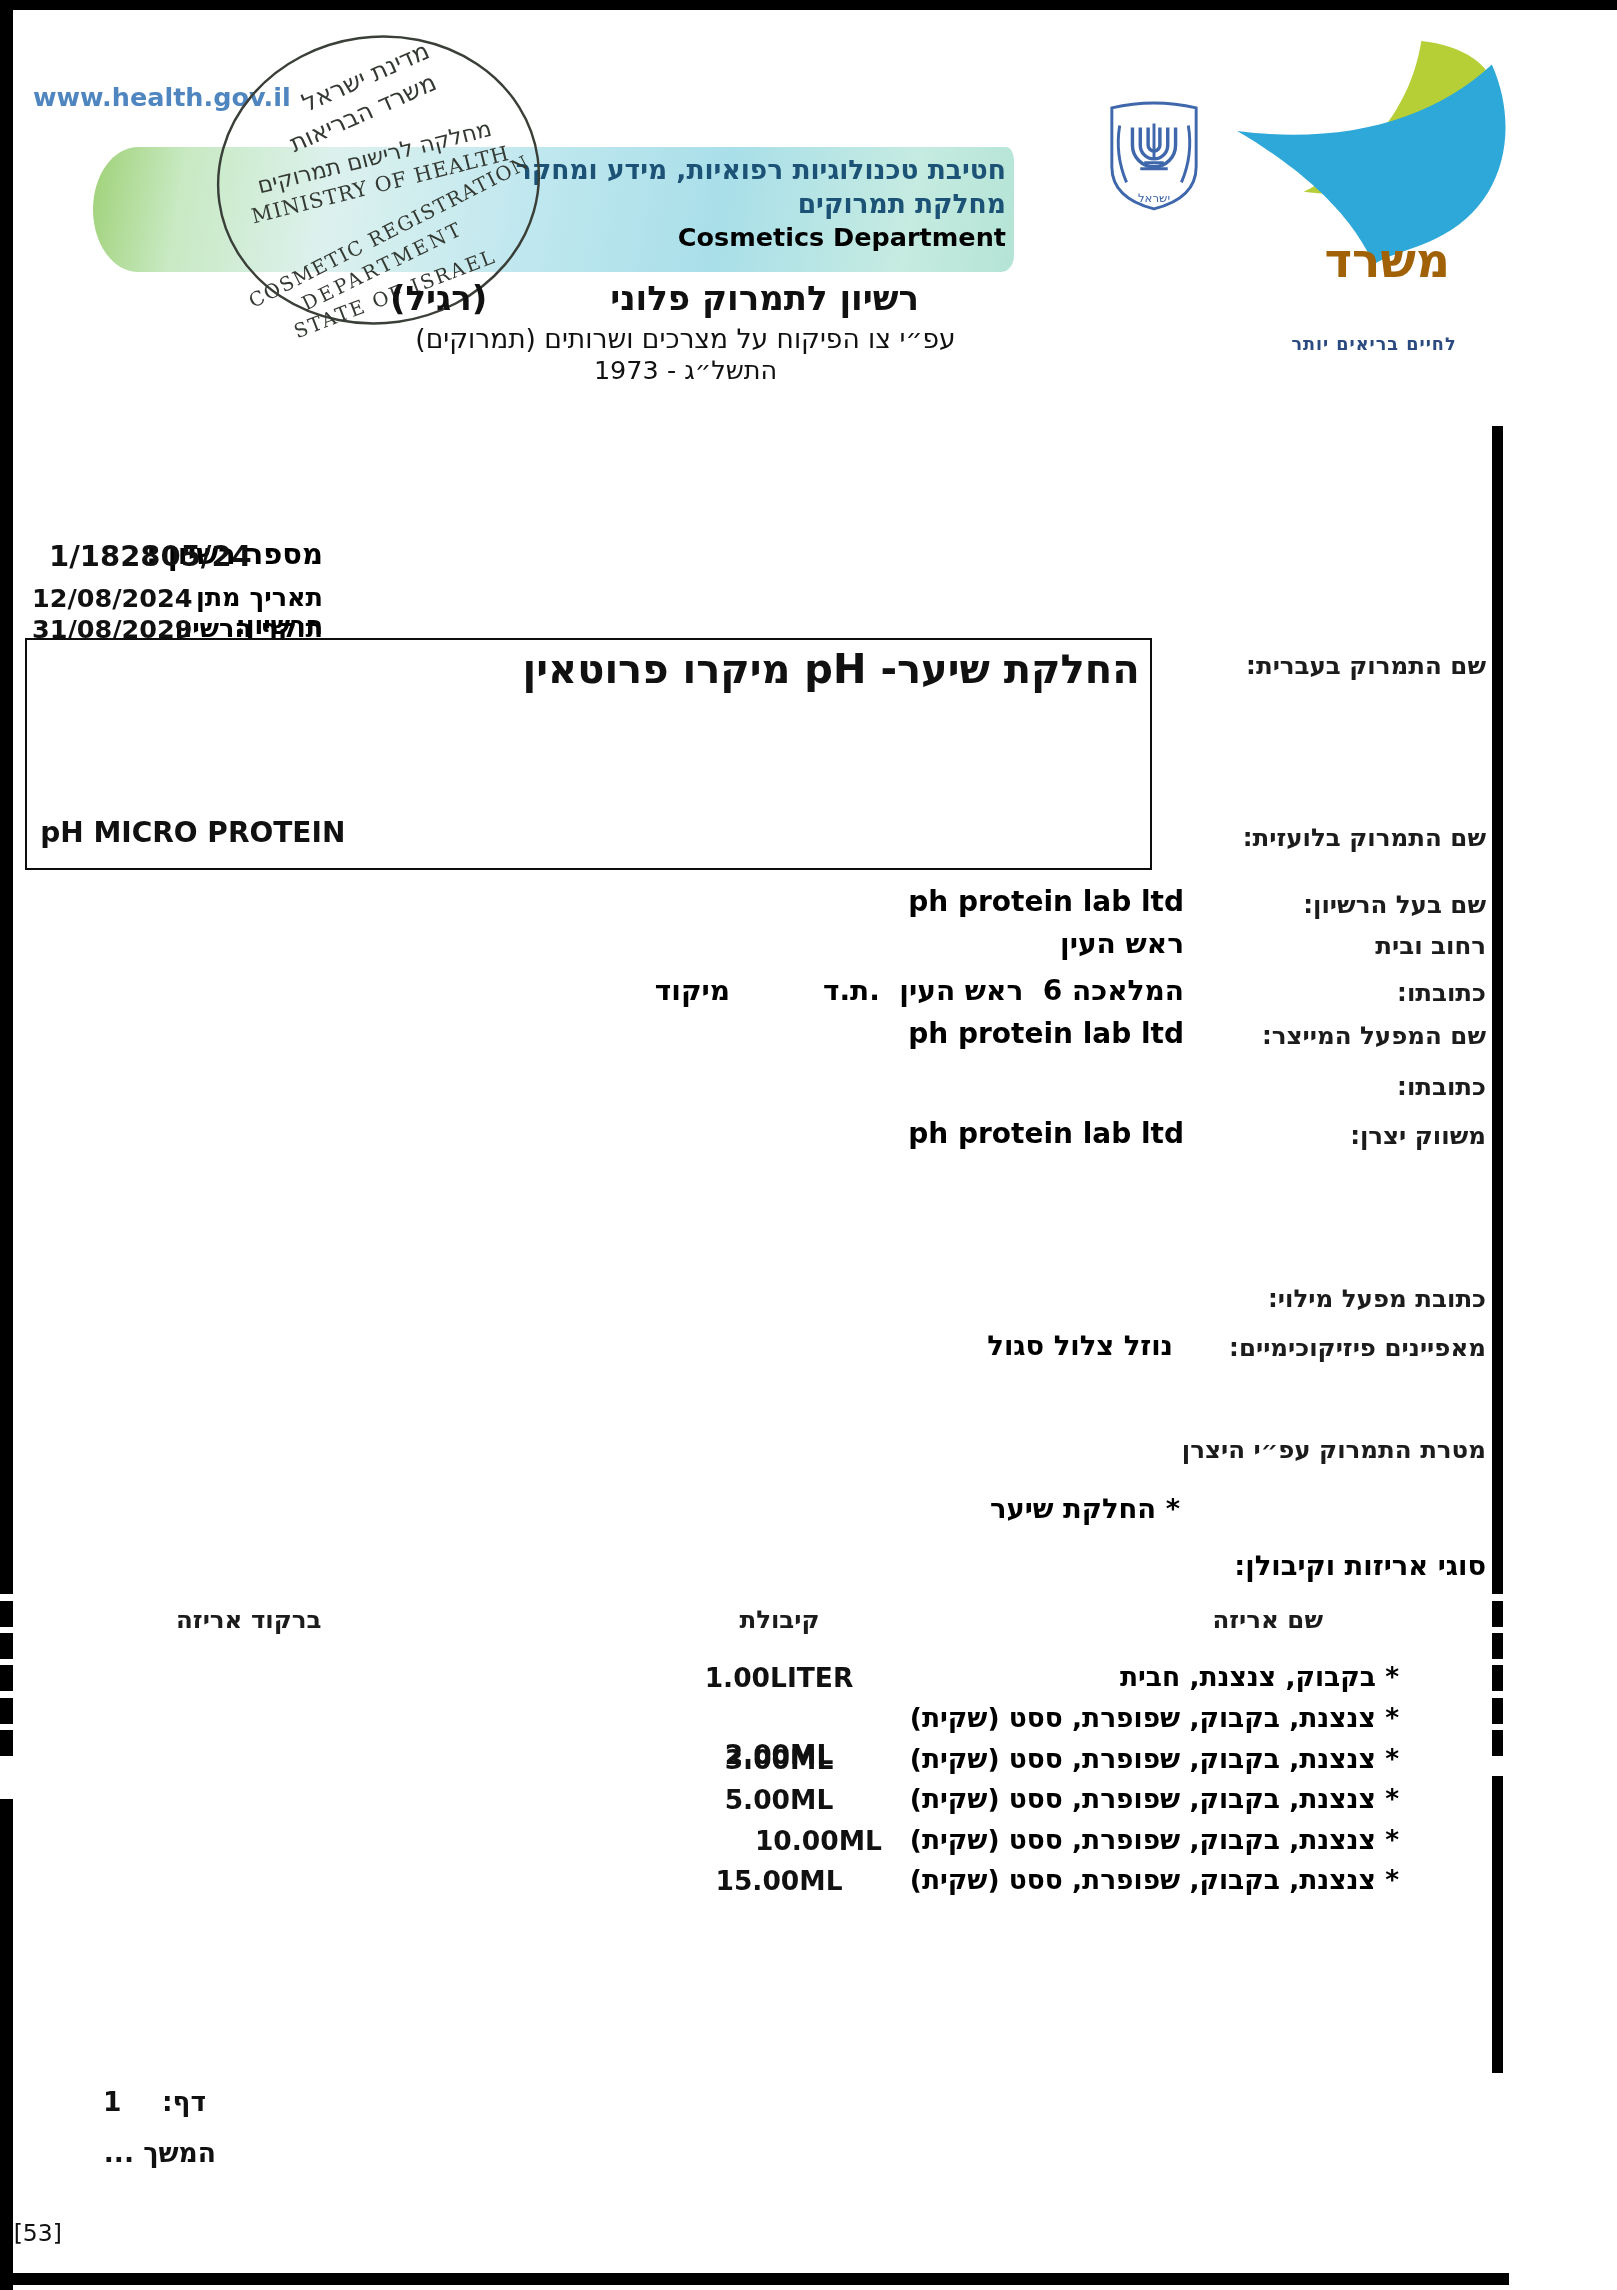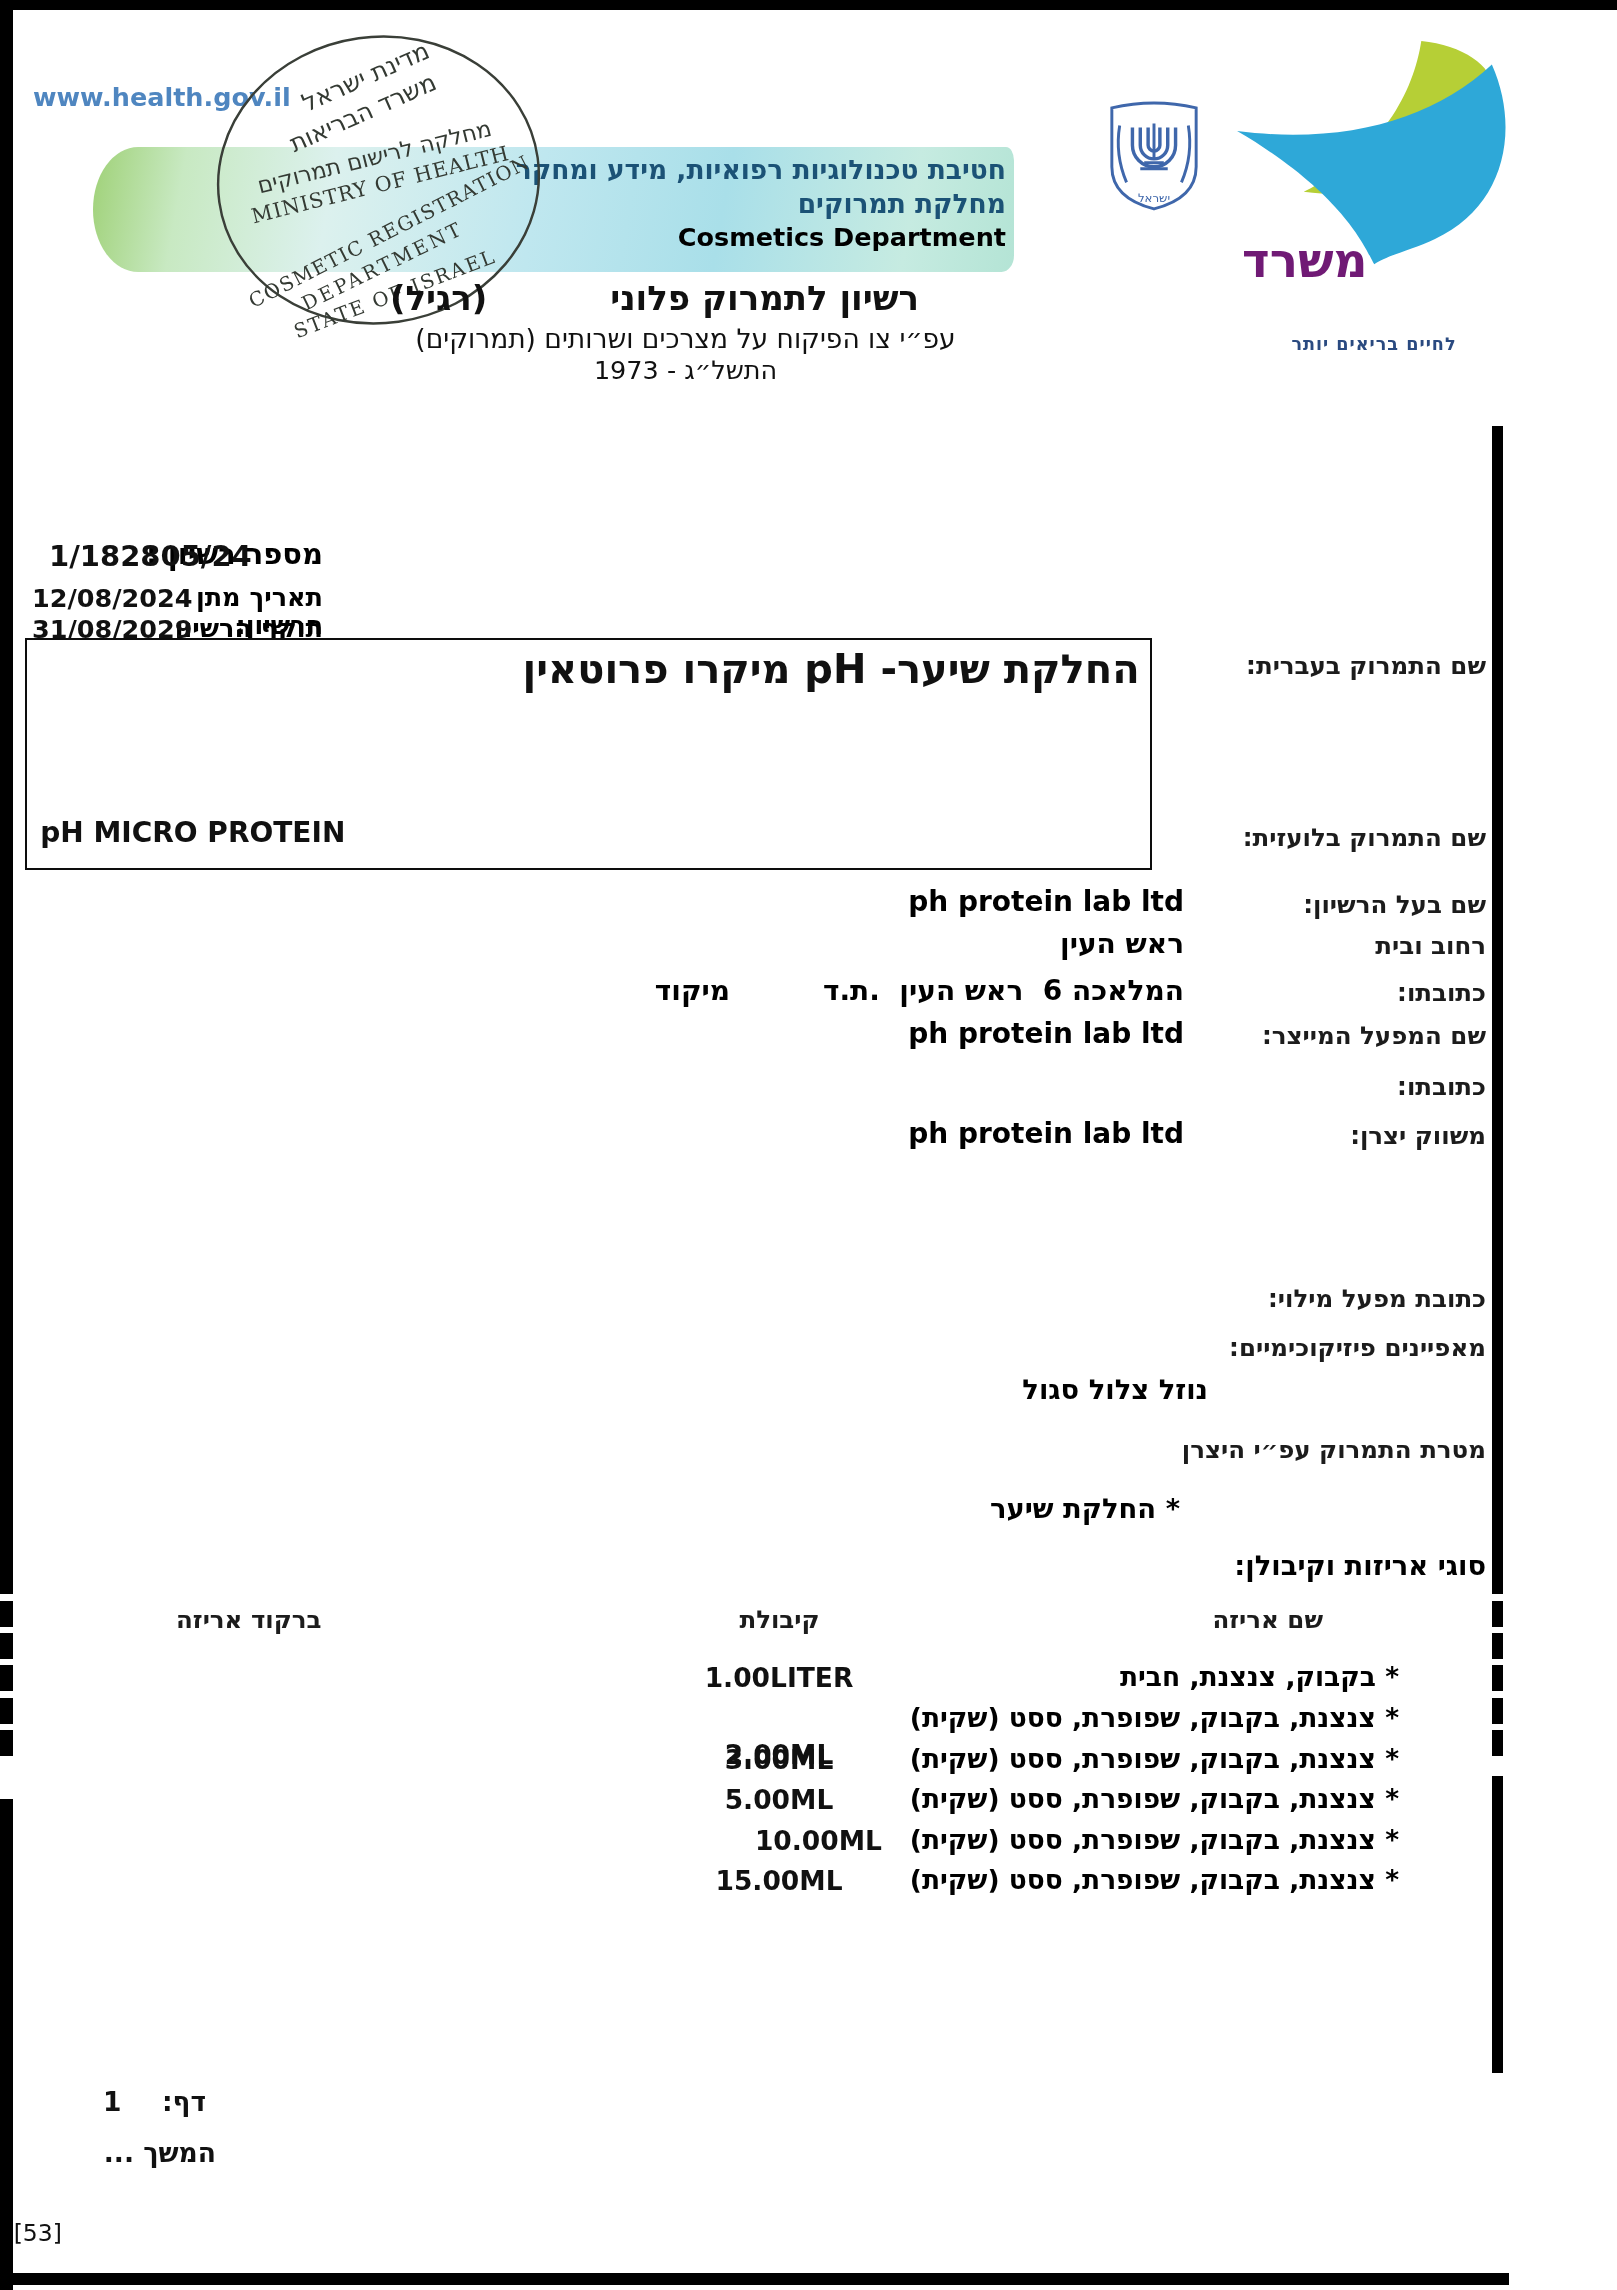--- a/index.html
+++ b/index.html
@@ -74,21 +74,21 @@
       <text x="51" y="110" text-anchor="middle" font-size="12" fill="#3f67ab" font-family="DejaVu Sans, sans-serif">ישראל</text>
     </svg>
   </div>
 
   <div class="abs" style="left:1227px;top:37px;">
     <svg width="320" height="245" viewBox="0 0 326 250">
       <path d="M198,4 C190,56 158,118 78,158 C182,172 258,124 270,52 C272,30 240,8 198,4 Z" fill="#b6cf36"></path>
       <path d="M10,96 C120,110 210,84 270,28 C300,96 282,174 212,206 C186,218 160,224 150,232 C142,218 120,160 10,96 Z" fill="#2ea8d8"></path>
     </svg>
   </div>
-  <div class="abs rtl" style="left:1242px;top:233px;width:274px;text-align:left;font-size:47px;font-weight:bold;color:#701a75;">משרד</div>
+  <div class="abs rtl" style="left:1176px;top:233px;width:274px;text-align:right;font-size:47px;font-weight:bold;color:#a16207;">משרד</div>
   <div class="abs rtl" style="left:1237px;top:334px;width:274px;text-align:center;font-size:17.6px;font-weight:600;color:#2a4a80;letter-spacing:1px;">לחיים בריאים יותר</div>
 
   <div class="title-row">
     <span>רשיון לתמרוק פלוני</span>
     <span>(רגיל)</span>
   </div>
   <div class="abs rtl" style="left:372px;top:323px;width:627px;text-align:center;font-size:26.5px;">עפ״י צו הפיקוח על מצרכים ושרותים (תמרוקים)</div>
   <div class="abs rtl" style="left:372px;top:355px;width:627px;text-align:center;font-size:25.5px;">התשל״ג - 1973</div>
 
   <div class="abs val" style="left:137px;top:539px;width:186px;font-size:29px;">מספר רשיון :</div>
@@ -121,21 +121,21 @@
   <div class="abs val" style="right:433px;top:1019px;width:510px;">ph protein lab ltd</div>
 
   <div class="abs lbl" style="right:131px;top:1074px;width:323px;">כתובתו:</div>
 
   <div class="abs lbl" style="right:131px;top:1123px;width:323px;">משווק יצרן:</div>
   <div class="abs val" style="right:433px;top:1119px;width:510px;">ph protein lab ltd</div>
 
   <div class="abs lbl" style="right:131px;top:1286px;width:323px;">כתובת מפעל מילוי:</div>
 
   <div class="abs lbl" style="right:131px;top:1335px;width:333px;">מאפיינים פיזיקוכימיים:</div>
-  <div class="abs val" style="right:409px;top:1331px;width:510px;font-size:27.4px;margin-top:44px;">נוזל צלול סגול</div>
+  <div class="abs val" style="right:444px;top:1331px;width:510px;font-size:27.4px;">נוזל צלול סגול</div>
 
   <div class="abs lbl" style="right:131px;top:1437px;width:353px;">מטרת התמרוק עפ״י היצרן</div>
   <div class="abs val" style="right:437px;top:1494px;width:412px;font-size:27.4px;">* החלקת שיער</div>
 
   <div class="abs val" style="right:131px;top:1551px;width:323px;font-size:27.4px;">סוגי אריזות וקיבולן:</div>
   <div class="abs lbl" style="right:294px;top:1607px;width:196px;">שם אריזה</div>
   <div class="abs lbl" style="left:706px;top:1607px;width:147px;text-align:center;">קיבולת</div>
   <div class="abs lbl" style="left:176px;top:1607px;width:157px;text-align:left;">ברקוד אריזה</div>
 
   <div class="abs val" style="right:218px;top:1662px;width:549px;font-size:26.5px;">* בקבוק, צנצנת, חבית</div>

